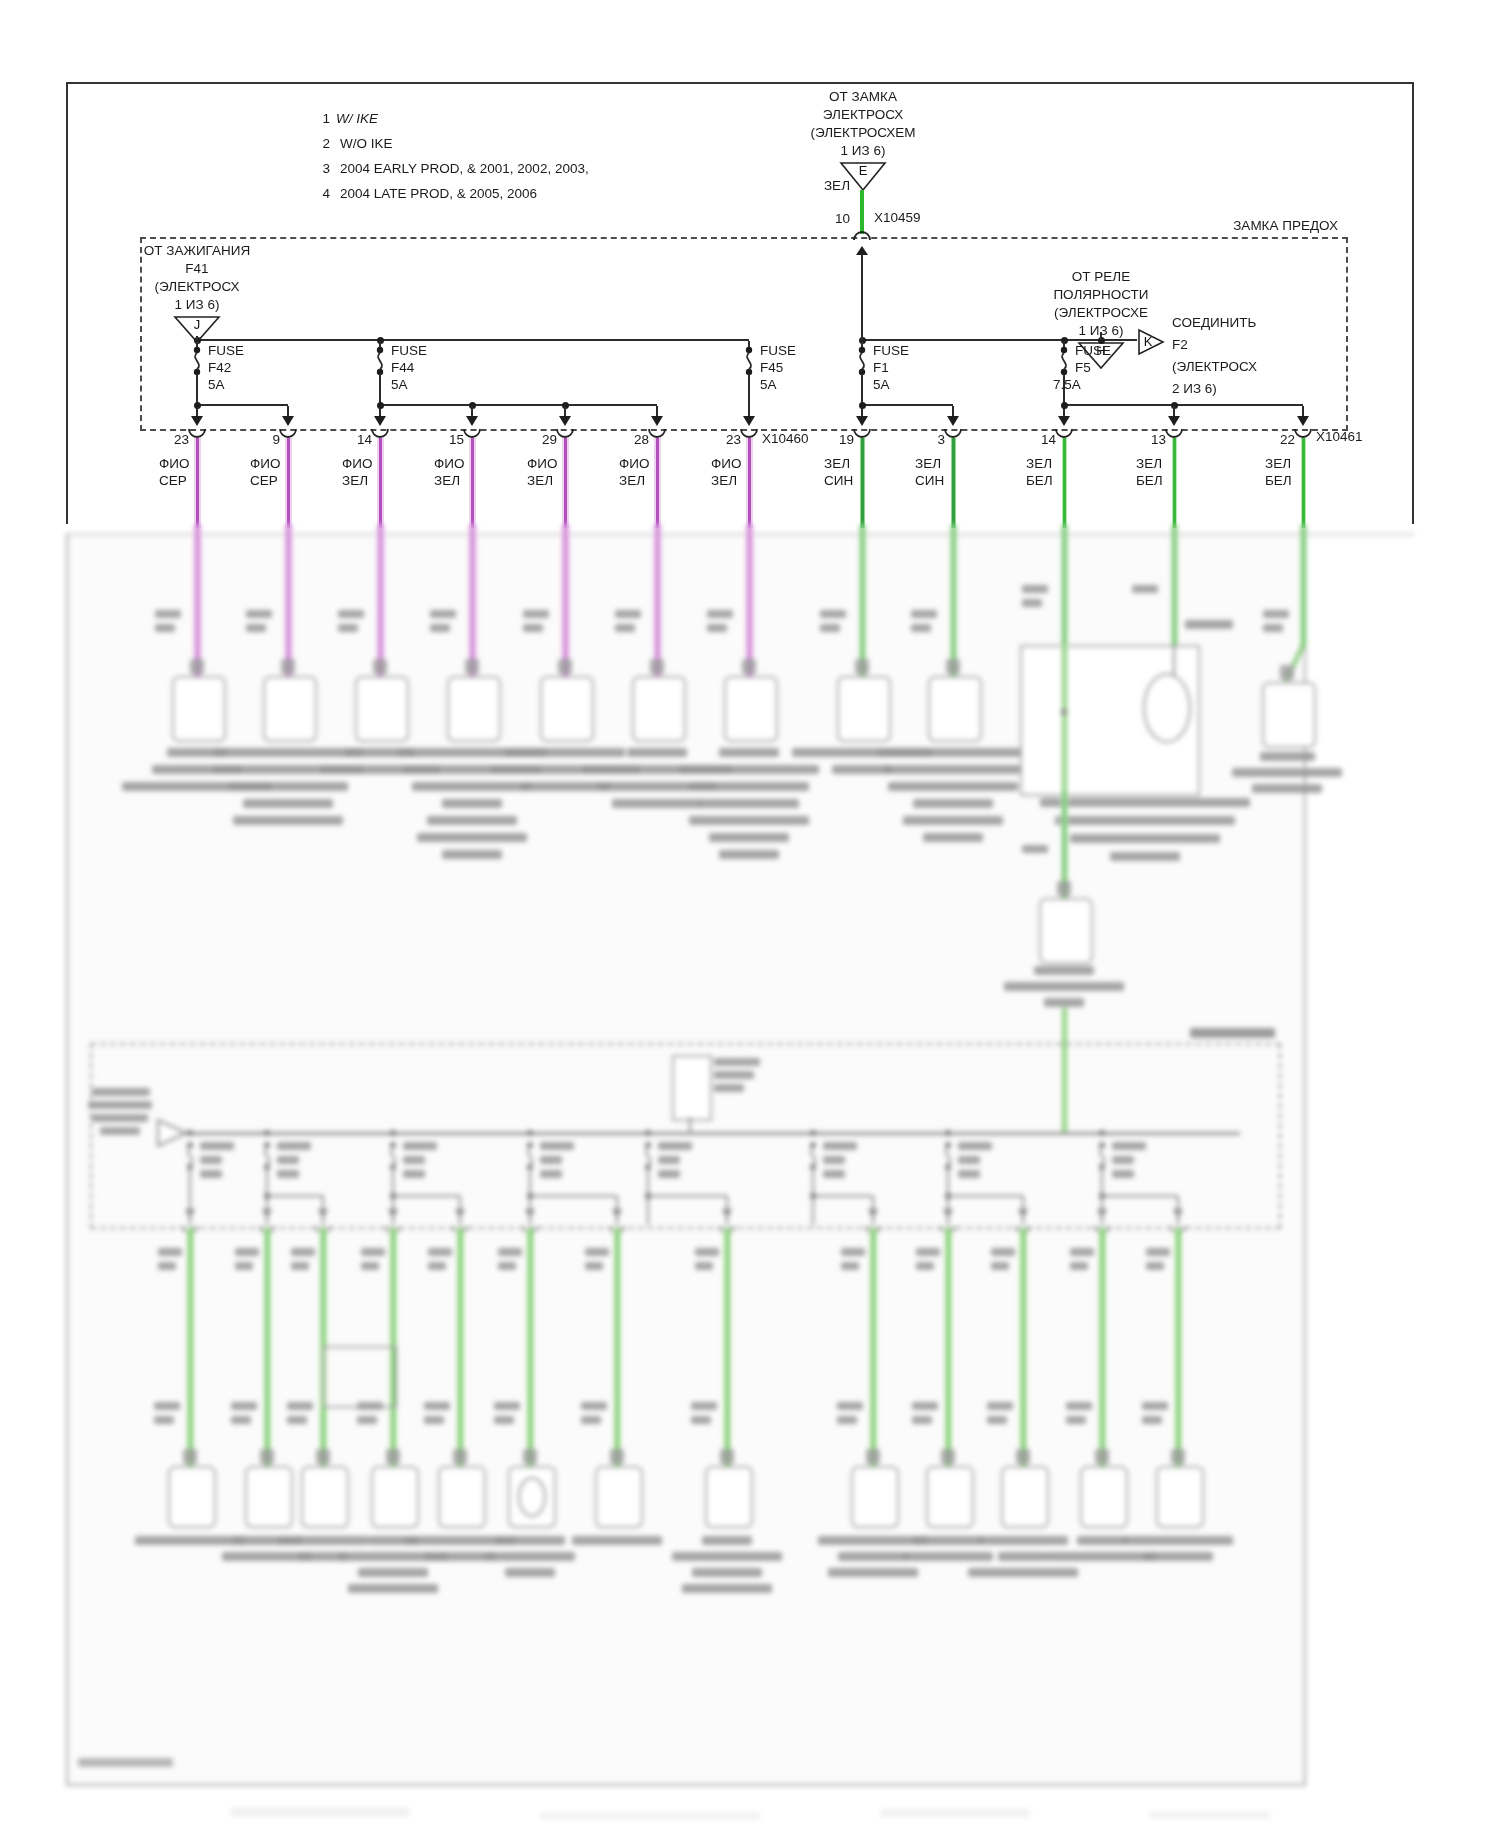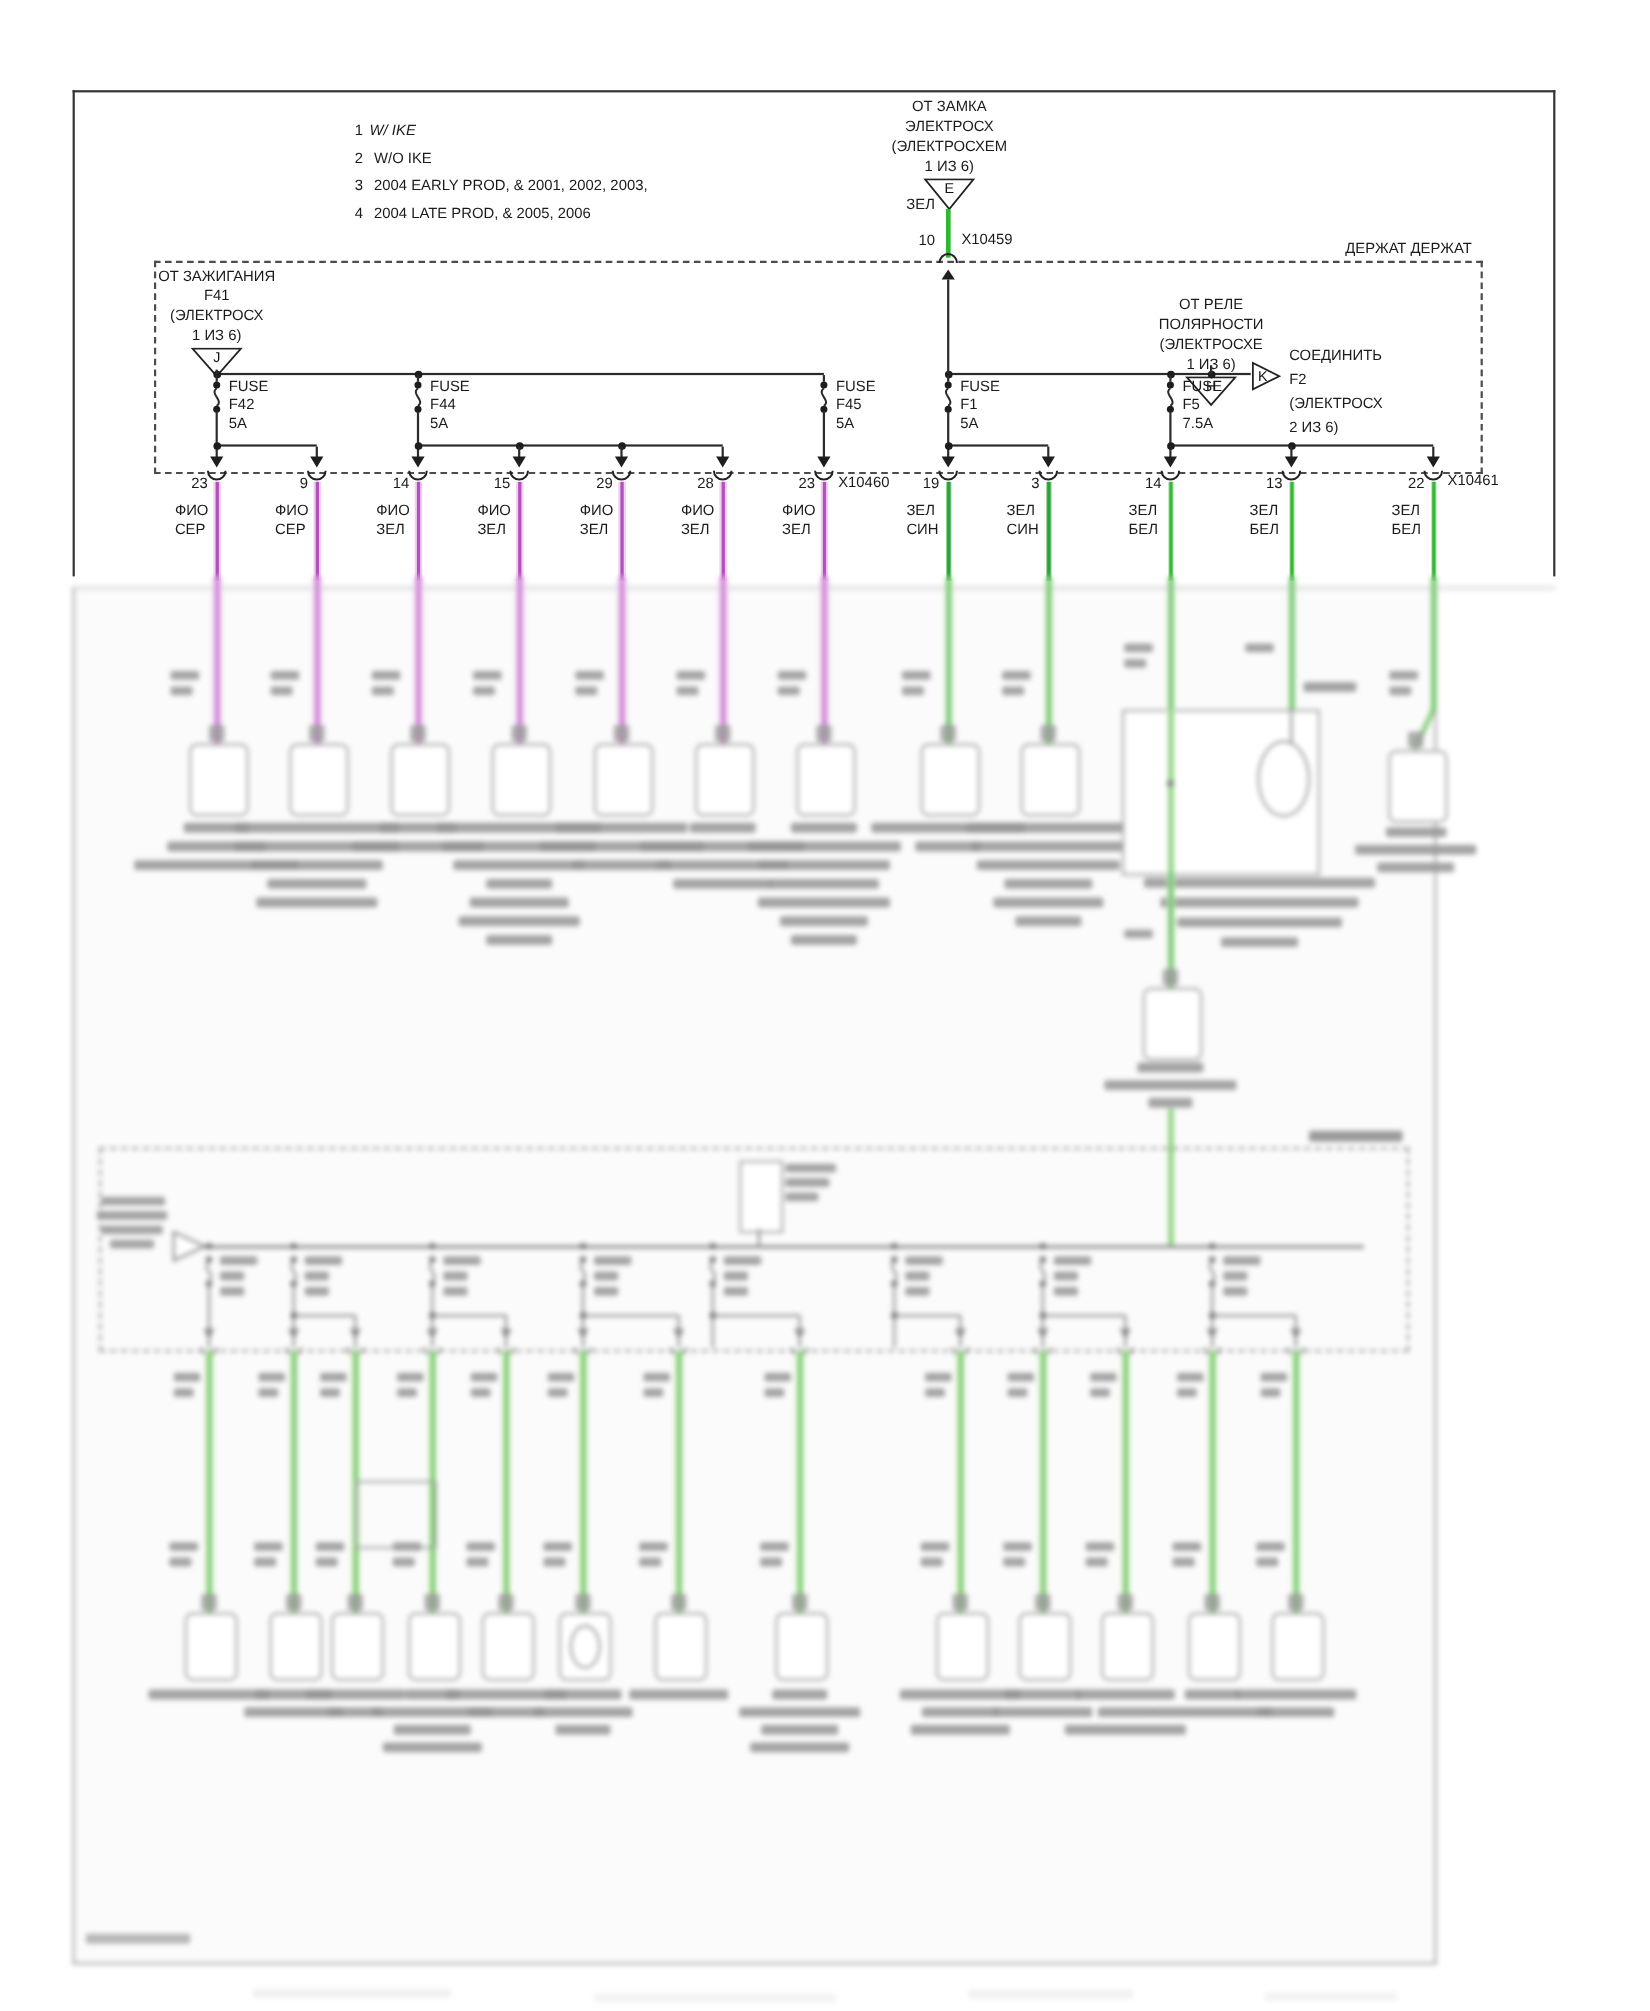--- a/index.html
+++ b/index.html
@@ -30,21 +30,21 @@
     <div class="t" style="left:336px;top:110px;font-style:italic;">W/ IKE</div>
     <div class="t tr" style="left:306px;top:135px;width:24px;">2</div>
     <div class="t" style="left:340px;top:135px;">W/O IKE</div>
     <div class="t tr" style="left:306px;top:160px;width:24px;">3</div>
     <div class="t" style="left:340px;top:160px;">2004 EARLY PROD, &amp; 2001, 2002, 2003,</div>
     <div class="t tr" style="left:306px;top:185px;width:24px;">4</div>
     <div class="t" style="left:340px;top:185px;">2004 LATE PROD, &amp; 2005, 2006</div>
   </div>
 
   <div class="dashedbox" style="left:140px;top:237px;width:1204px;height:190px;"></div>
-  <div class="t tr" style="left:1140px;top:217px;width:198px;">ДЕРЖАТ ДЕРЖАТ</div>
+  <div class="t tr" style="left:1140px;top:217px;width:198px;">ЗАМКА ПРЕДОХ</div>
 
   <div class="srcblock" style="left:863px;top:88px;">
     <div class="ln">ОТ ЗАМКА</div>
     <div class="ln">ЭЛЕКТРОСХ</div>
     <div class="ln">(ЭЛЕКТРОСХЕМ</div>
     <div class="ln">1 ИЗ 6)</div>
     <svg width="48" height="30" viewBox="0 0 48 30">
       <polygon points="2,1 46,1 24,28" fill="#fff" stroke="#222" stroke-width="1.6"></polygon>
       <text x="24" y="13" text-anchor="middle" font-size="13" fill="#111">E</text>
     </svg>
@@ -153,21 +153,21 @@
       <div class="t" style="position: absolute; left: 873px; top: 376px;">5A</div>
       <div style="position: absolute; left: 1063px; top: 341px; width: 2px; height: 6px; background: rgb(43, 43, 43);"></div>
       <div style="position: absolute; left: 1056px; top: 345px; width: 16px; height: 32px;"><svg width="16" height="32" viewBox="0 0 16 32">
           <circle cx="8" cy="5" r="3.2" fill="#1d1d1d"></circle>
           <circle cx="8" cy="27" r="3.2" fill="#1d1d1d"></circle>
           <path d="M8,8 C1,13 15,19 8,24" fill="none" stroke="#2b2b2b" stroke-width="1.8"></path>
         </svg></div>
       <div style="position: absolute; left: 1063px; top: 374px; width: 2px; height: 42px; background: rgb(43, 43, 43);"></div>
       <div class="t" style="position: absolute; left: 1075px; top: 342px;">FUSE</div>
       <div class="t" style="position: absolute; left: 1075px; top: 359px;">F5</div>
-      <div class="t" style="position: absolute; left: 1075px; top: 376px;">7.5A</div>
+      <div class="t" style="position: absolute; left: 1053px; top: 376px;">7.5A</div>
       <div style="position: absolute; left: 197px; top: 404px; width: 91px; height: 2px; background: rgb(43, 43, 43);"></div>
       <div style="position: absolute; left: 193.5px; top: 401.5px; width: 7px; height: 7px; border-radius: 50%; background: rgb(29, 29, 29);"></div>
       <div style="position: absolute; left: 287px; top: 406px; width: 2px; height: 10px; background: rgb(43, 43, 43);"></div>
       <div style="position: absolute; left: 380px; top: 404px; width: 277px; height: 2px; background: rgb(43, 43, 43);"></div>
       <div style="position: absolute; left: 376.5px; top: 401.5px; width: 7px; height: 7px; border-radius: 50%; background: rgb(29, 29, 29);"></div>
       <div style="position: absolute; left: 468.5px; top: 401.5px; width: 7px; height: 7px; border-radius: 50%; background: rgb(29, 29, 29);"></div>
       <div style="position: absolute; left: 471px; top: 406px; width: 2px; height: 10px; background: rgb(43, 43, 43);"></div>
       <div style="position: absolute; left: 561.5px; top: 401.5px; width: 7px; height: 7px; border-radius: 50%; background: rgb(29, 29, 29);"></div>
       <div style="position: absolute; left: 564px; top: 406px; width: 2px; height: 10px; background: rgb(43, 43, 43);"></div>
       <div style="position: absolute; left: 656px; top: 406px; width: 2px; height: 10px; background: rgb(43, 43, 43);"></div>

